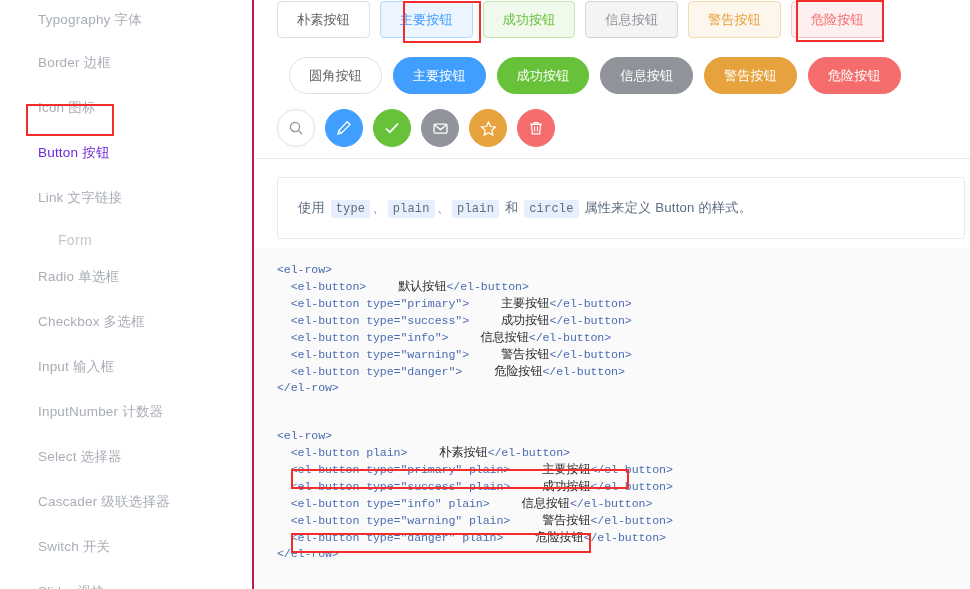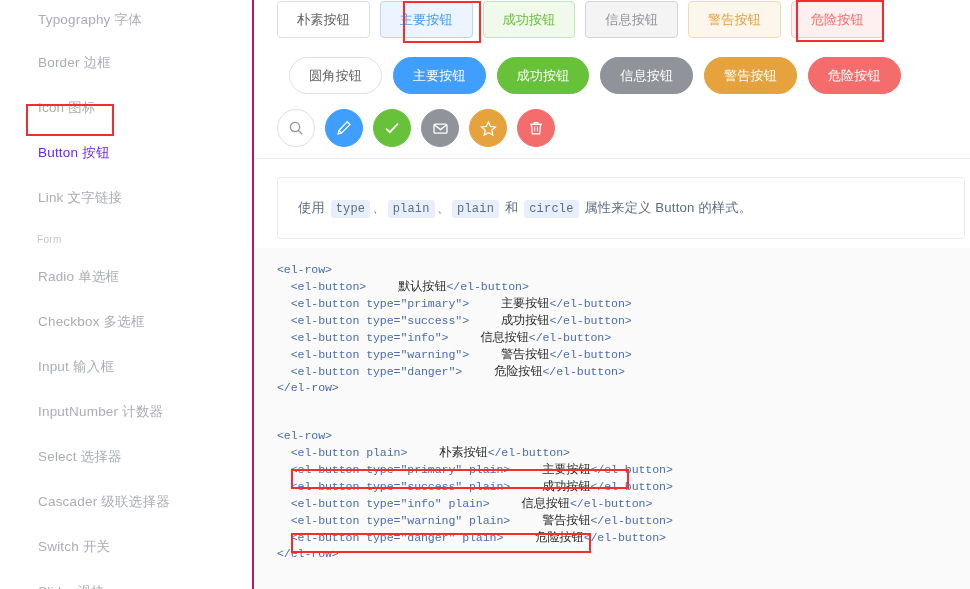--- a/index.html
+++ b/index.html
@@ -17,22 +17,22 @@
     background: #fff; border-right: 2px solid #be185d;
     overflow: hidden;
   }
   .nav-item {
     height: 45px; line-height: 45px; padding-left: 38px;
     font-size: 13.5px; color: #a9aeb6; letter-spacing: .2px;
     white-space: nowrap; cursor: pointer;
   }
   .nav-item.active { color: #6d28d9; }
   .nav-group {
-    height: 34px; line-height: 40px; padding-left: 37px;
-    font-size: 10px; color: #c3c7ce; letter-spacing: .3px;
+    height: 34px; line-height: 40px; padding-left: 58px;
+    font-size: 14px; color: #c3c7ce; letter-spacing: .3px;
   }
   .nav-item.first { height: 40px; line-height: 40px; }
 
   
   .annot {
     position: absolute; border: 2px solid #f42c2c; pointer-events: none;
     z-index: 40;
   }
   #annot-sidebar { left: 26px; top: 104px; width: 88px; height: 32px; }
 

